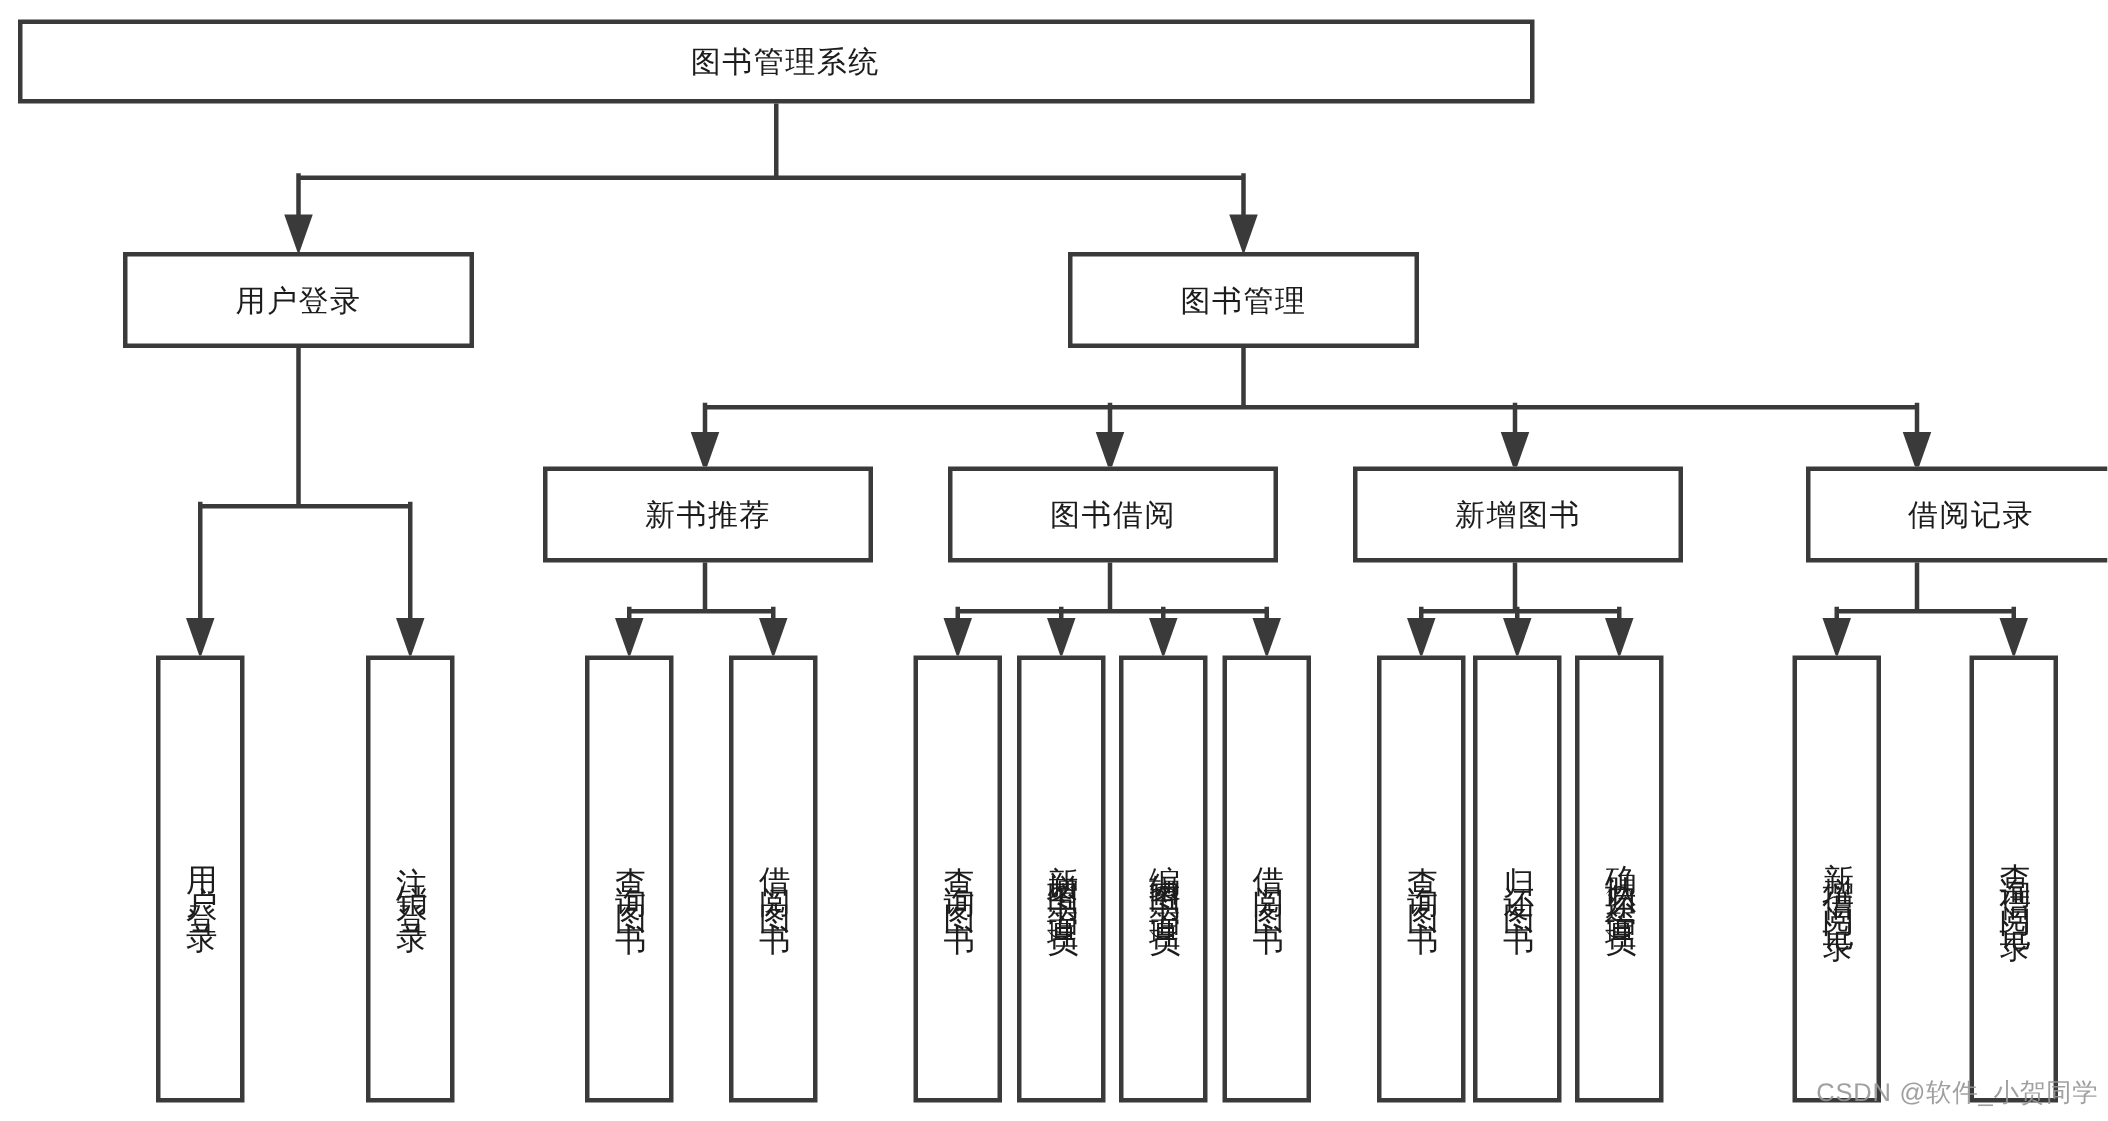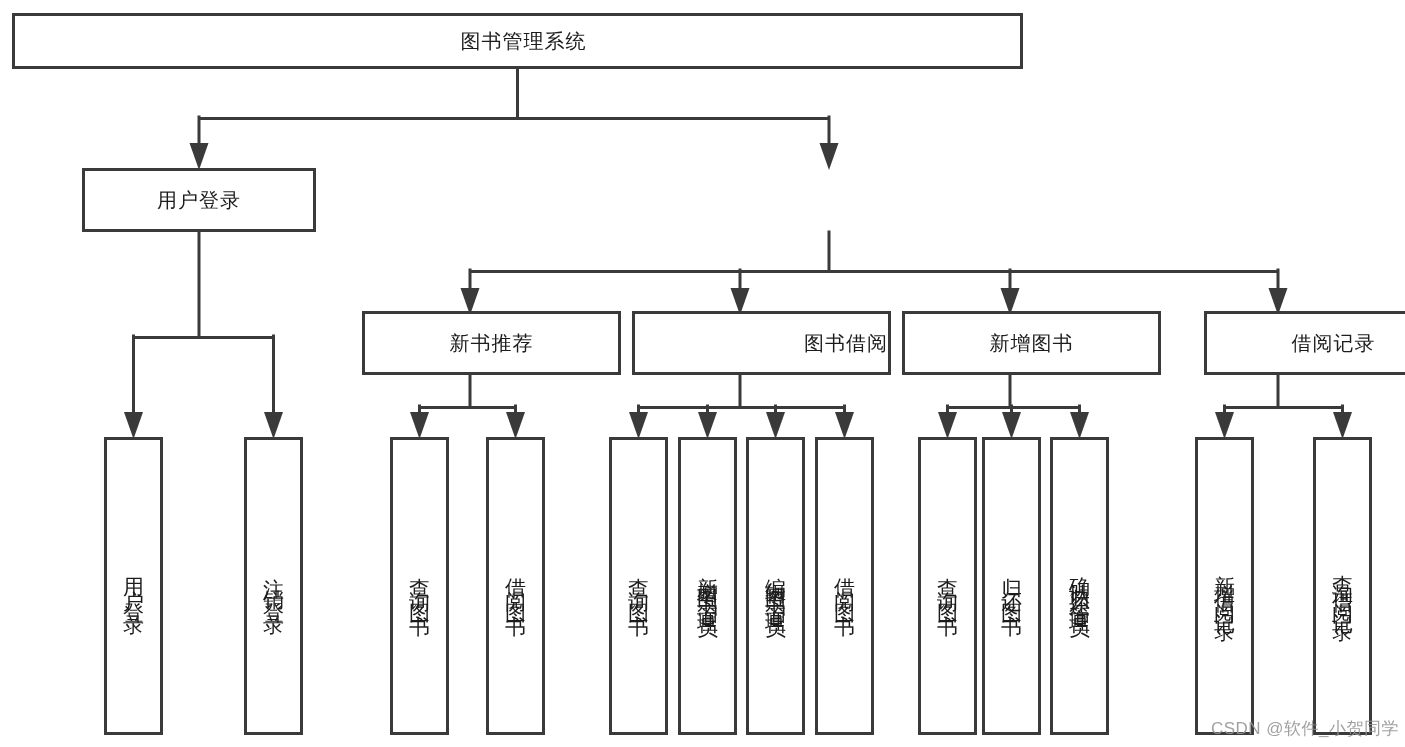--- a/index.html
+++ b/index.html
@@ -17,22 +17,22 @@
     border:3px solid #3a3a3a;
     background:#ffffff;
     display:flex;align-items:center;justify-content:center;
     color:#1c1c1c;
     z-index:2;
   }
   .h-node{font-size:20px;letter-spacing:1px;}
   .root{left:12px;top:13px;width:1011px;height:56px;padding-left:12px;}
   .l2a{left:82px;top:168px;width:234px;height:64px;}
   .l2b{left:712px;top:168px;width:234px;height:64px;}
-  .l3{top:311px;width:259px;height:64px;}
-  .m1{left:362px;} .m2{left:632px;justify-content:flex-end;} .m3{left:902px;} .m4{left:1204px;}
+  .l3{top:311px;width:220px;height:64px;}
+  .m1{left:362px;} .m2{left:632px;} .m3{left:902px;} .m4{left:1204px;}
   .leaf{top:437px;width:59px;height:298px;}
   .vlabel{
     writing-mode:vertical-rl;
     text-orientation:mixed;
     font-size:21px;
     white-space:nowrap;
     color:#1c1c1c;
   }
   .v4 .vlabel{letter-spacing:0.60em;}
   .v6 .vlabel{letter-spacing:0.45em;}
@@ -91,20 +91,23 @@
     </g>
   </svg>
 
   <div class="node h-node root">
     <span>图书管理系统</span>
   </div>
 
   <div class="node h-node l2a">
     <span>用户登录</span>
   </div>
+  <div class="node h-node l2b">
+    <span>图书管理</span>
+  </div>
 
   <div class="node h-node l3 m1">
     <span>新书推荐</span>
   </div>
   <div class="node h-node l3 m2">
     <span>图书借阅</span>
   </div>
   <div class="node h-node l3 m3">
     <span>新增图书</span>
   </div>

